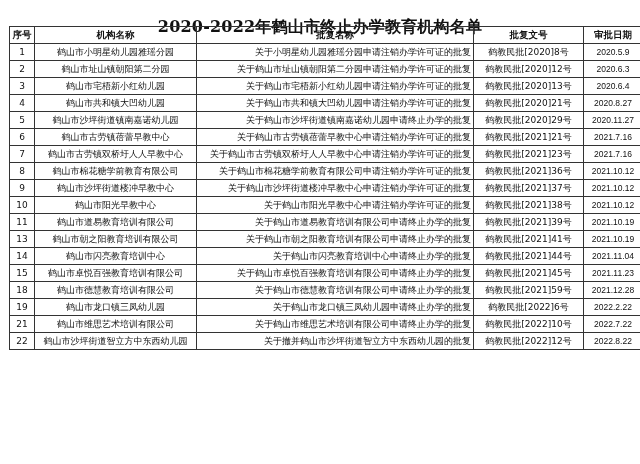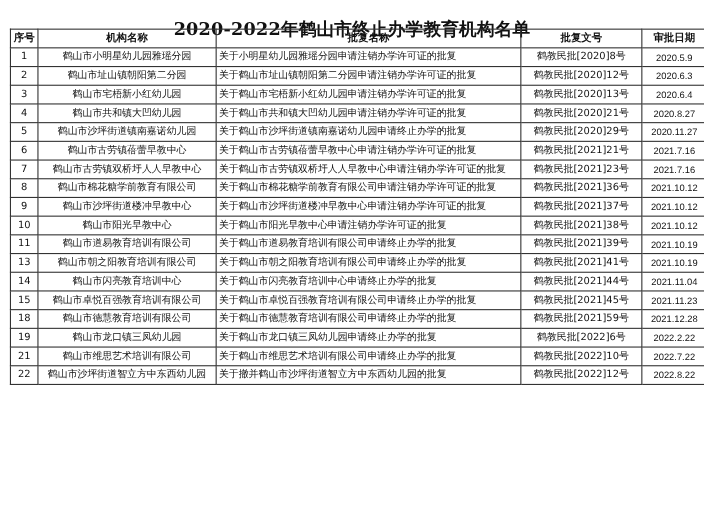--- a/index.html
+++ b/index.html
@@ -7,21 +7,21 @@
          font-family: "DejaVu Sans", "Liberation Sans", sans-serif; color: #111; }
   .title { position: absolute; left: 0; top: 16px; width: 640px; text-align: center;
            font-family: "DejaVu Serif", "Liberation Serif", serif; font-size: 16px;
            font-weight: bold; line-height: 22px; color: #111; letter-spacing: 0.2px; }
   table { position: absolute; left: 9px; top: 26px; border-collapse: collapse;
           table-layout: fixed; width: 633px; }
   th, td { border: 1px solid #333; padding: 0 2px; height: 16px; line-height: 16px;
            font-size: 9px; white-space: nowrap; overflow: hidden; }
   th { font-weight: bold; text-align: center; font-size: 9.5px; font-family: "DejaVu Serif", "Liberation Serif", serif; }
   td.c { text-align: center; }
-  td.l { text-align: left; }
+  td.l { text-align: right; }
   td.d { font-family: Liberation Sans, sans-serif; font-size: 8.5px; text-align: center; }
   col.c1 { width: 25px; } col.c2 { width: 162px; } col.c3 { width: 277px; }
   col.c4 { width: 110px; } col.c5 { width: 59px; }
 </style>
 </head>
 <body>
 
 <div class="title">2020-2022年鹤山市终止办学教育机构名单</div>
 
 <table>

